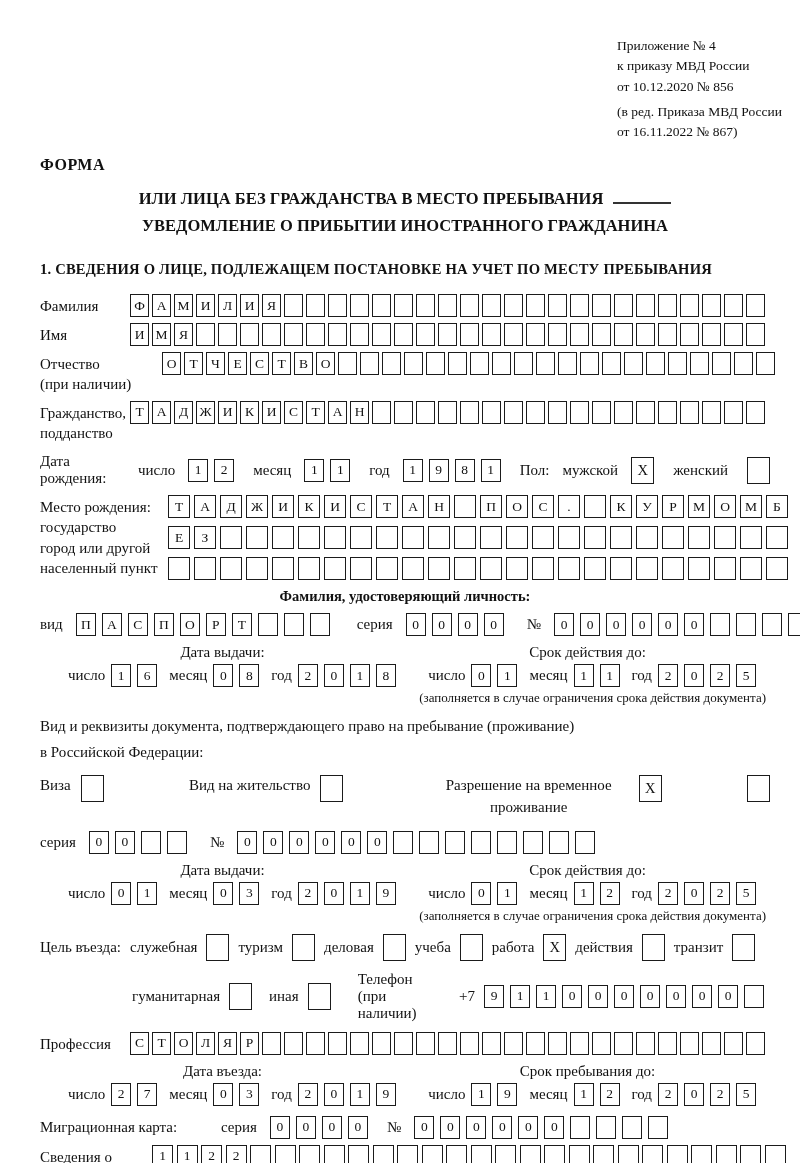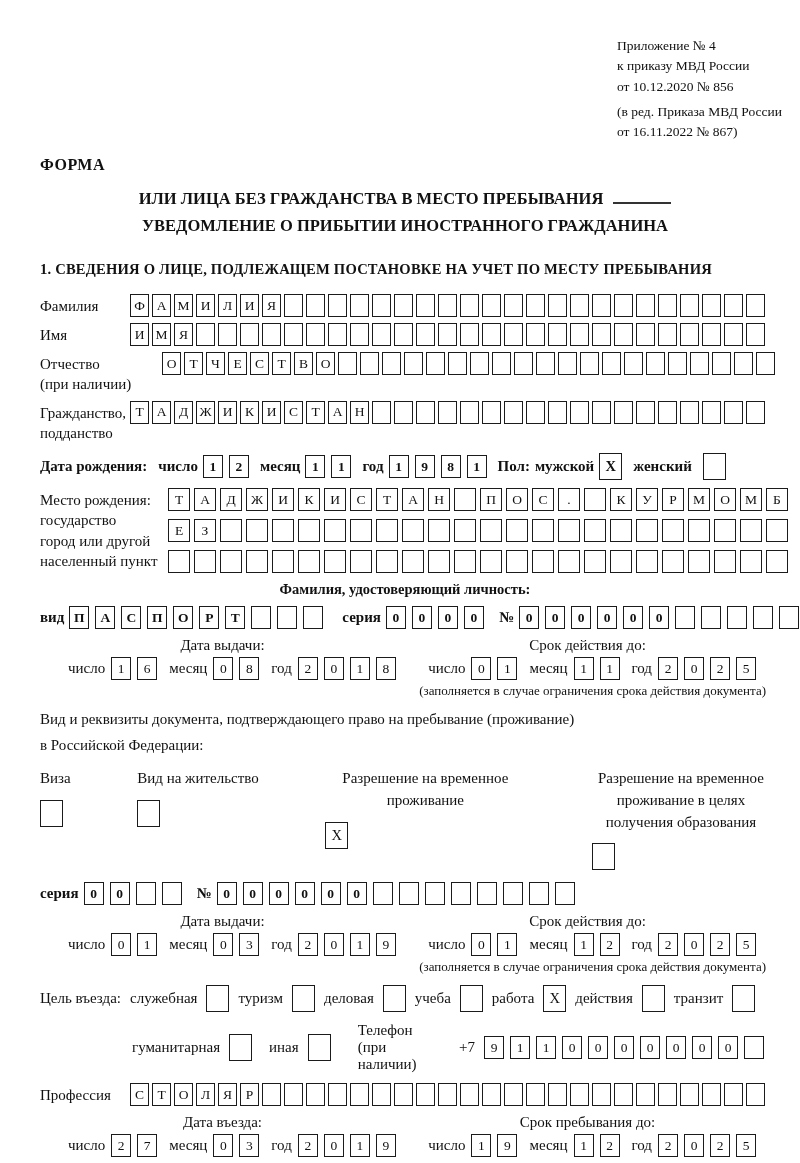--- a/index.html
+++ b/index.html
@@ -13,30 +13,30 @@
   .sec-heading{font-weight:bold;font-size:14.6px;margin-top:22px;margin-bottom:16px;letter-spacing:.2px;}
   .row{display:flex;align-items:flex-start;margin-bottom:6px;}
   .lbl{font-size:15px;line-height:1.35;flex-shrink:0;padding-top:2px;}
   .w90{width:90px;} .w120{width:122px;} .w128{width:128px;} .w112{width:112px;}
   .boxes{display:flex;flex-wrap:nowrap;}
   .cell{width:19px;height:23px;border:1.8px solid #1b1b1b;margin-right:3px;display:inline-flex;align-items:center;justify-content:center;font-size:13.5px;box-sizing:border-box;flex-shrink:0;background:#fff;}
   .wide .cell{width:22px;margin-right:4px;}
   .w3 .cell{width:21px;margin-right:3.5px;}
   .spaced .cell{margin-right:6px;width:20px;}
   .cb{width:23px;height:27px;border:1.8px solid #1b1b1b;display:inline-flex;align-items:center;justify-content:center;font-size:14.5px;box-sizing:border-box;flex-shrink:0;background:#fff;}
-  .inline{display:flex;align-items:center;gap:5px;font-size:15px;font-weight:bold;}
+  .inline{display:flex;align-items:center;gap:13px;font-size:15px;}
   .doc-heading{text-align:center;font-weight:bold;font-size:14.5px;margin:8px 0 8px 0;}
   .dlabels{display:flex;font-size:15px;margin-top:8px;}
   .dlabels .half{width:50%;text-align:center;}
   .dvals{display:flex;justify-content:space-between;padding:3px 8px 0 28px;}
   .dgrp{display:flex;align-items:center;gap:6px;font-size:15px;}
   .note{font-size:13px;text-align:right;padding-right:4px;margin-top:3px;}
   .intro{font-size:15px;line-height:1.7;}
   .optrow{display:flex;justify-content:space-between;align-items:flex-start;margin-top:10px;margin-bottom:12px;}
-  .opt{display:flex;align-items:flex-start;gap:10px;font-size:15px;flex-direction:column;}
+  .opt{display:flex;align-items:flex-start;gap:10px;font-size:15px;}
   .optlbl{line-height:1.45;}
   .optlbl.c{text-align:center;}
   .wA{width:200px;} .wB{width:178px;}
   .purp{display:flex;align-items:center;gap:9px;font-size:15px;margin-bottom:10px;flex-wrap:nowrap;}
   .stack{display:flex;flex-direction:column;gap:8px;}
 </style>
 </head>
 <body>
 
 <div class="page">
@@ -413,21 +413,20 @@
     </div>
     <div class="opt">
       <span class="optlbl">Вид на жительство</span>
       <span class="cb"></span>
     </div>
     <div class="opt">
       <span class="optlbl c wA">Разрешение на временное проживание</span>
       <span class="cb">X</span>
     </div>
     <div class="opt">
-      <span class="optlbl c wB">Разрешение на временное проживание в целях получения образования</span>
       <span class="cb"></span>
     </div>
   </div>
 
   <div class="row inline">
     <span>серия</span>
     <span class="boxes spaced">
         <span class="cell">0</span>
         <span class="cell">0</span>
         <span class="cell"></span>

